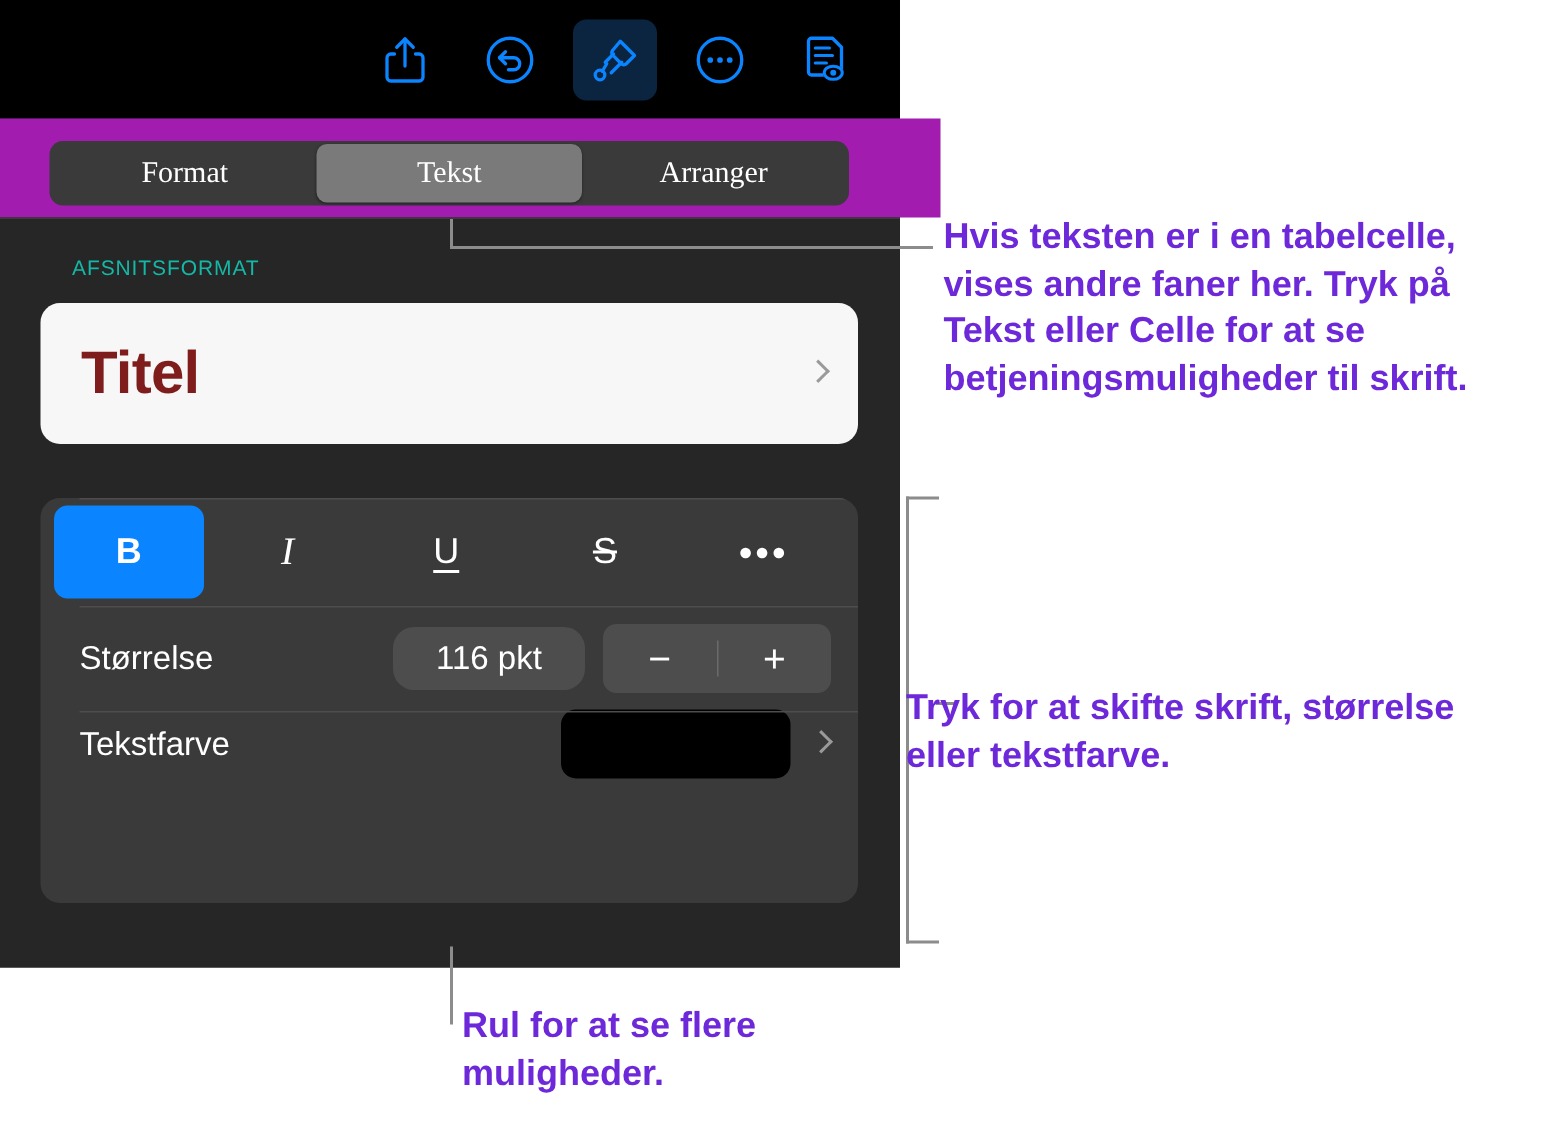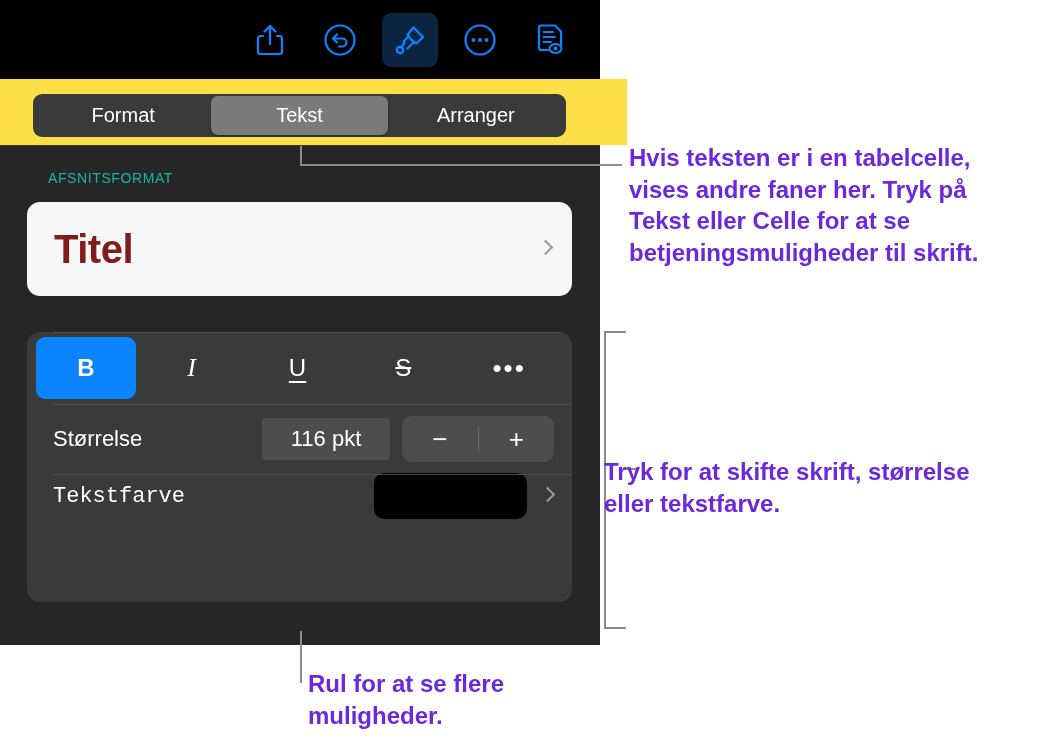--- a/index.html
+++ b/index.html
@@ -55,21 +55,22 @@
   }
   .tb-btn svg { display: block; }
 
   
   #segwrap {
     position: absolute;
     left: 0;
     top: 79px;
     width: 627px;
     height: 66px;
-    background: #fde047;
+    background: #a21caf;
+    font-family: Liberation Serif, serif;
   }
   #segmented {
     position: absolute;
     left: 33px;
     top: 15px;
     width: 533px;
     height: 43px;
     background: #3a3a3a;
     border-radius: 9px;
     display: flex;
@@ -206,21 +207,21 @@
   .style-btn .und-g { text-decoration: underline; text-underline-offset: 5px; }
   .style-btn .strike-g { text-decoration: line-through; }
   .style-btn .dots-g { font-size: 26px; letter-spacing: 2px; line-height: 0.4; }
 
   
   #size-row { height: 70px; }
   #size-value {
     background: #4d4d4d;
     color: #ffffff;
     font-size: 22px;
-    border-radius: 4px;
+    border-radius: 14px;
     padding: 8px 16px;
     min-width: 96px;
     text-align: center;
   }
   #stepper {
     margin-left: 12px;
     background: #4d4d4d;
     border-radius: 9px;
     height: 46px;
     width: 152px;
@@ -234,21 +235,21 @@
     text-align: center;
     line-height: 46px;
   }
   #step-div {
     width: 1px;
     height: 24px;
     background: #6b6b6b;
   }
 
   
-  #color-row { height: 44px; font-family: Liberation Mono, monospace; }
+  #color-row { height: 44px; }
   #color-swatch {
     width: 153px;
     height: 46px;
     background: #000000;
     border-radius: 10px;
     margin-right: 14px;
   }
 
   
   .chev {

